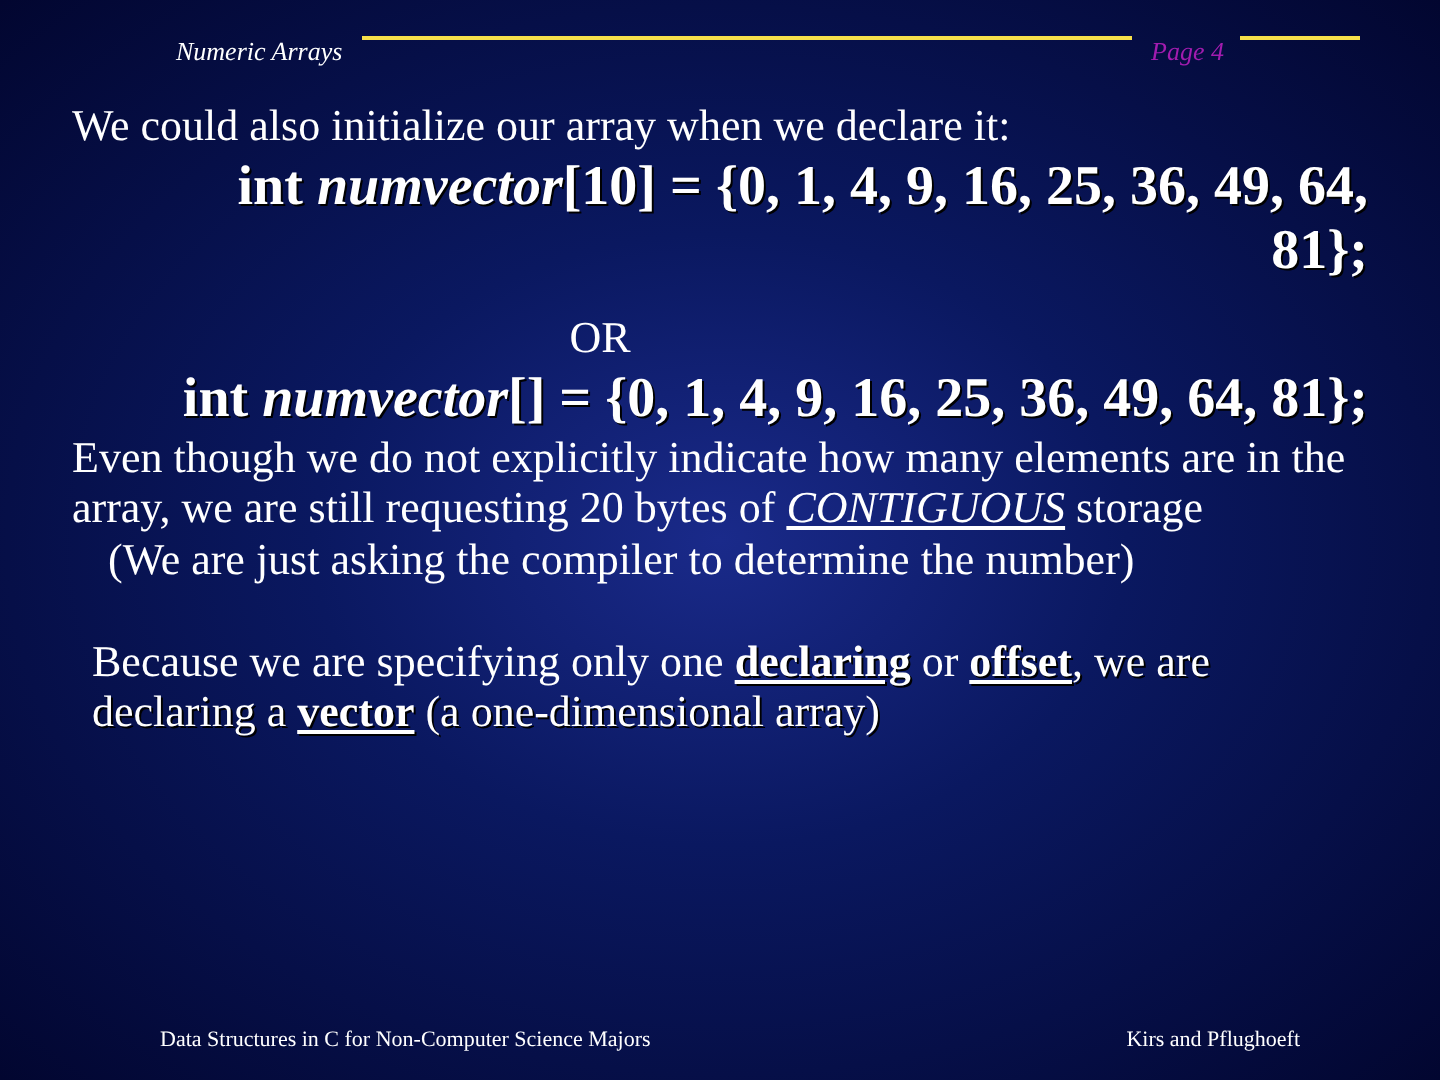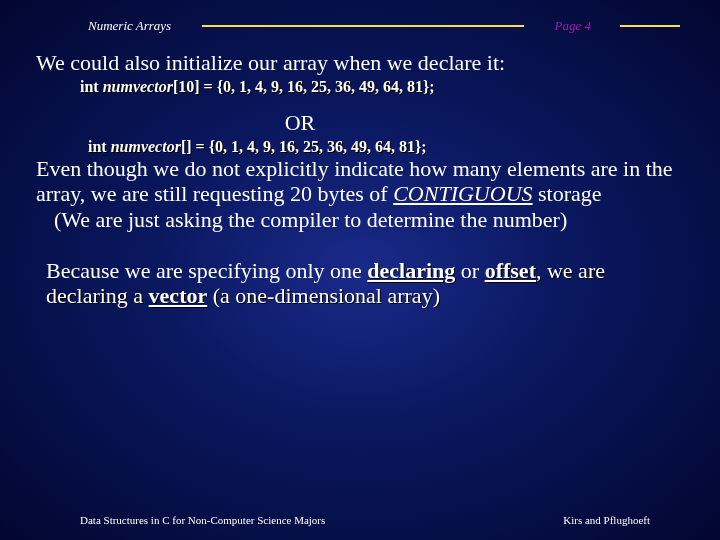--- a/index.html
+++ b/index.html
@@ -7,23 +7,22 @@
     width: 720px;
     height: 540px;
     background: radial-gradient(ellipse at center, #1a2a8a 0%, #0a1860 40%, #020630 100%);
     font-family: "Times New Roman", serif;
     color: #fff;
     overflow: hidden;
     position: relative;
   }
   .header {
     display: flex;
-    align-items: center;
+    align-items: flex-start;
     padding: 18px 40px 0 88px;
-    gap: 21px;
   }
   .header-title {
     font-style: italic;
     font-size: 13px;
     color: #fff;
     white-space: nowrap;
   }
   .header-line {
     flex: 1;
     height: 2px;
@@ -44,24 +43,25 @@
   }
   .content {
     padding: 10px 36px 0 36px;
   }
   .line1 {
     font-size: 22px;
     color: #fff;
     margin-top: 6px;
   }
   .code1, .code2 {
-    font-size: 16px;
+    font-size: 28px;
     margin-top: 2px;
     color: #fff;
     text-shadow: 1px 1px 0 #000;
+    text-align: right;
   }
   .code1 { padding-left: 44px; }
   .code2 { padding-left: 52px; }
   .bold { font-weight: bold; }
   .bolditalic { font-weight: bold; font-style: italic; }
   .or {
     text-align: center;
     font-size: 22px;
     margin-top: 14px;
     padding-right: 120px;

